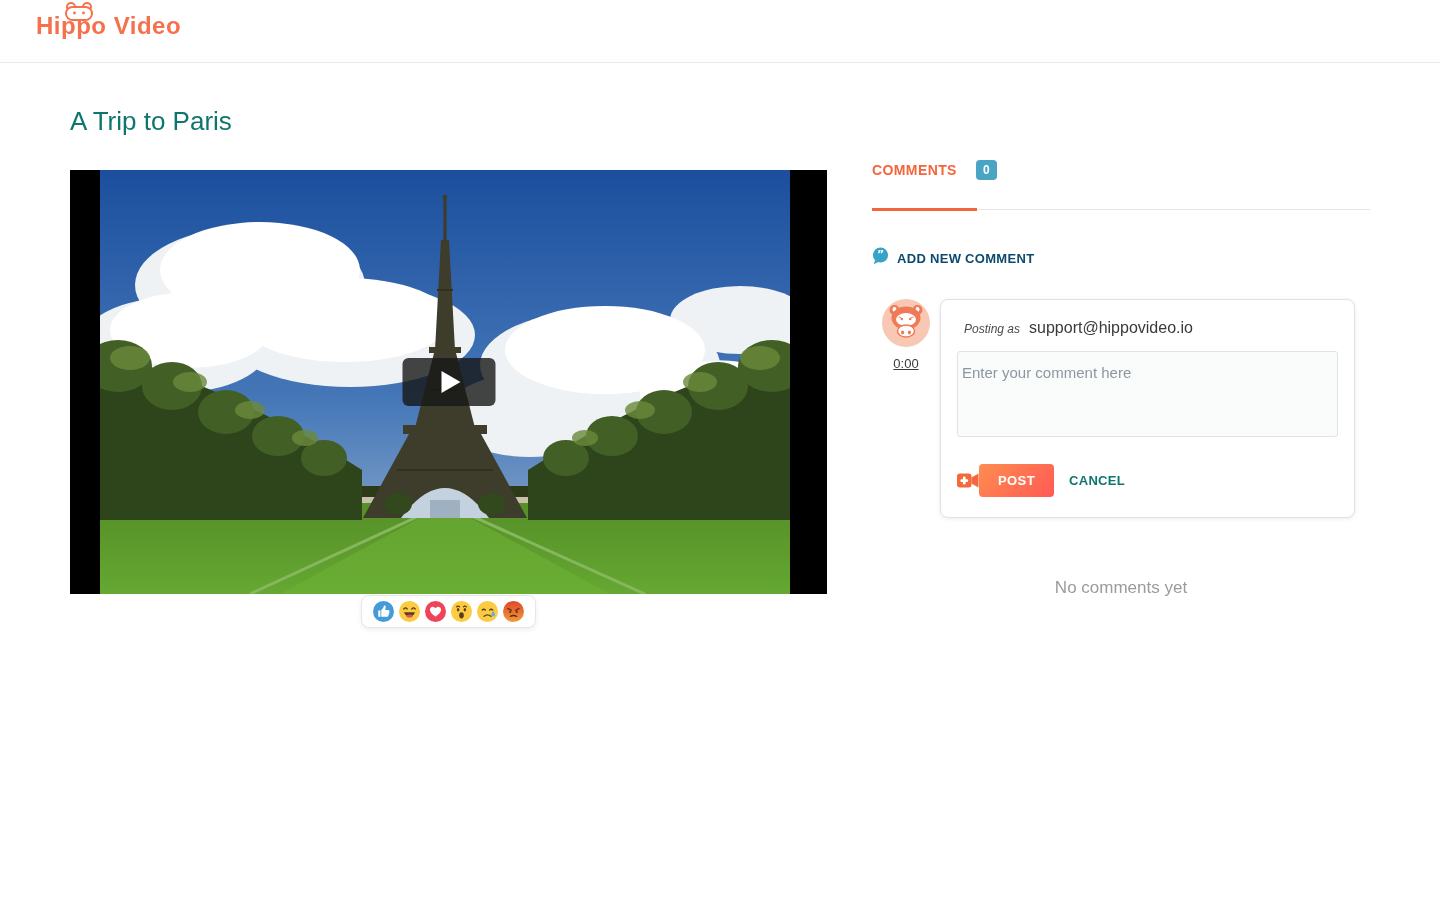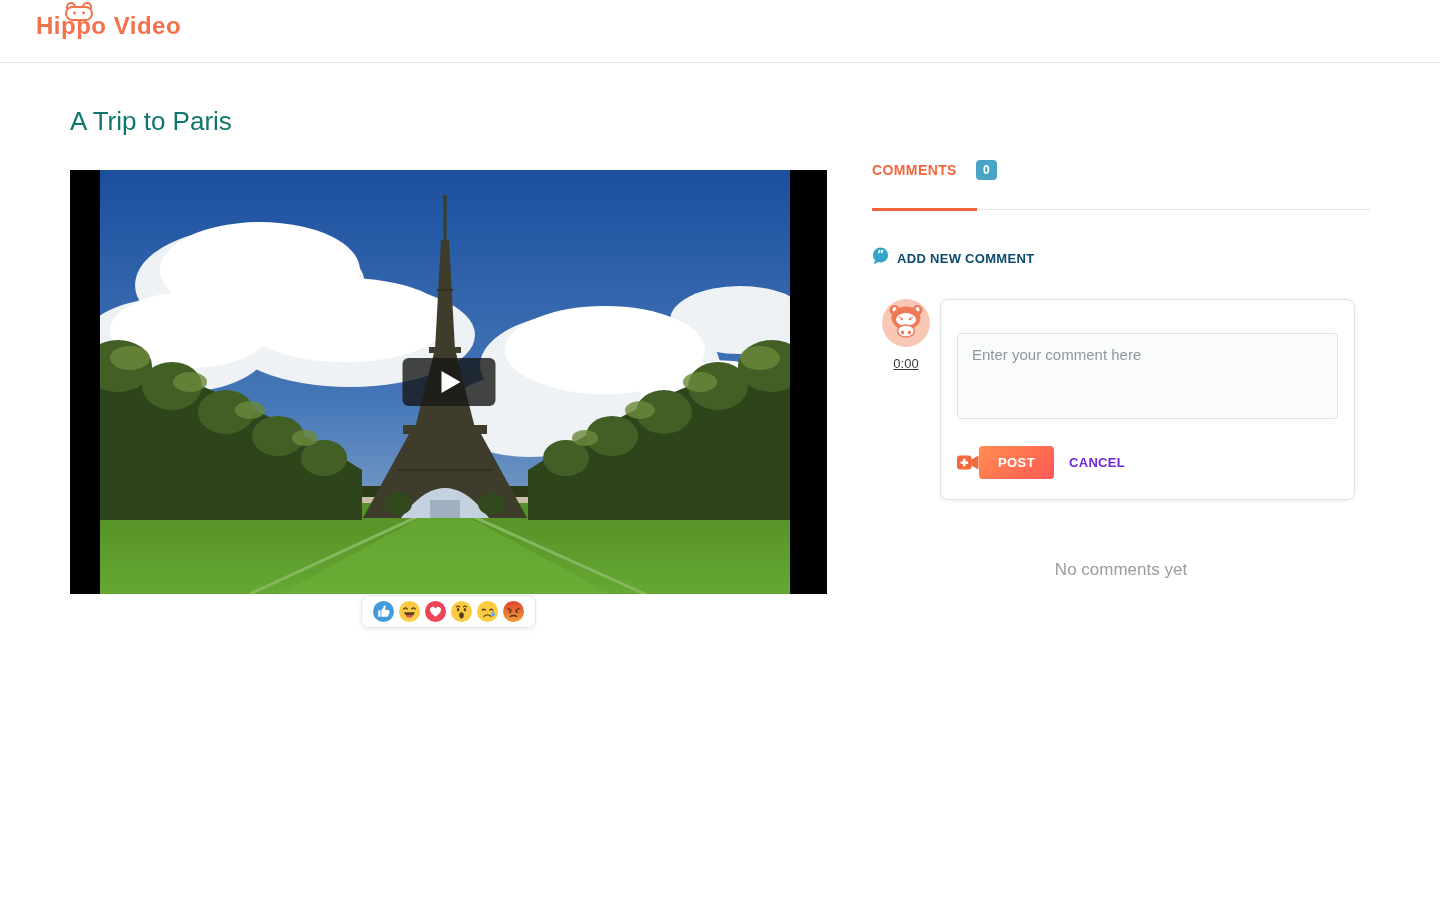--- a/index.html
+++ b/index.html
@@ -59,32 +59,32 @@
                text-decoration:underline; cursor:pointer; }
 
   .comment-card { width:415px; background:#fff; border:1px solid #e2e2e2;
                   border-radius:8px; box-shadow:0 1px 4px rgba(0,0,0,.08);
                   padding:19px 16px 20px; }
   .posting-row { display:flex; align-items:baseline; gap:9px; padding-left:7px; }
   .posting-label { font-size:12px; font-style:italic; color:#4a4a4a; }
   .posting-email { font-size:16px; color:#3a3a3a; }
   .comment-input { margin-top:14px; width:100%; height:86px; resize:none;
                    background:#fafbfb; border:1px solid #dfe3e6; border-radius:3px;
-                   padding:12px 14px; font-family:"Liberation Sans", sans-serif;
+                   padding:12px 4px; font-family:"Liberation Sans", sans-serif;
                    font-size:15px; color:#444; }
   .comment-input::placeholder { color:#8d97a1; }
   .card-footer { margin-top:23px; display:flex; align-items:center;
                  }
   .record-btn { background:none; border:none; cursor:pointer; display:flex; padding:0; }
   .footer-actions { display:flex; align-items:center; gap:15px; }
   .post-btn { background:linear-gradient(135deg,#ff8c4f 0%,#ff5a55 100%);
               color:#fff; font-size:13px; font-weight:bold; letter-spacing:.4px;
               border:none; border-radius:4px; padding:9px 19px; cursor:pointer; }
   .cancel-link { font-size:13px; font-weight:bold; letter-spacing:.3px;
-                 color:#6d28d9; cursor:pointer; }
+                 color:#0f766e; cursor:pointer; }
 
   .empty-text { margin-top:60px; text-align:center; font-size:17px; color:#9b9b9b; }
 </style>
 </head>
 <body>
 
 <div class="stage">
 
   <div class="header">
     <div class="logo">
@@ -293,20 +293,24 @@
             <path d="M29.1 18.6q1.2-1 2.4 0" stroke="#ef7a57" stroke-width="1" fill="none"></path>
             <ellipse cx="24" cy="32" rx="8.5" ry="6" fill="#fff" stroke="#ef7a57" stroke-width="1.5"></ellipse>
             <ellipse cx="20.6" cy="33.5" rx="1.6" ry="2.1" fill="#ef7a57"></ellipse>
             <ellipse cx="27.4" cy="33.5" rx="1.6" ry="2.1" fill="#ef7a57"></ellipse>
           </svg>
         </div>
         <a class="timestamp">0:00</a>
       </div>
 
       <div class="comment-card">
+        <div class="posting-row">
+          <span class="posting-label">Posting as</span>
+          <span class="posting-email">support@hippovideo.io</span>
+        </div>
         <textarea class="comment-input" placeholder="Enter your comment here" style=""></textarea>
         <div class="card-footer">
           <button class="record-btn">
             <svg width="22" height="17" viewBox="0 0 22 17">
               <rect x="0" y="1.5" width="14.5" height="14" rx="3" fill="#f4683c"></rect>
               <polygon points="14.5,5.5 21.5,1.5 21.5,15.5 14.5,11.5" fill="#f4683c"></polygon>
               <rect x="5.9" y="4.6" width="2.7" height="7.8" rx="1.2" fill="#fff"></rect>
               <rect x="3.4" y="7.2" width="7.8" height="2.7" rx="1.2" fill="#fff"></rect>
             </svg>
           </button>

